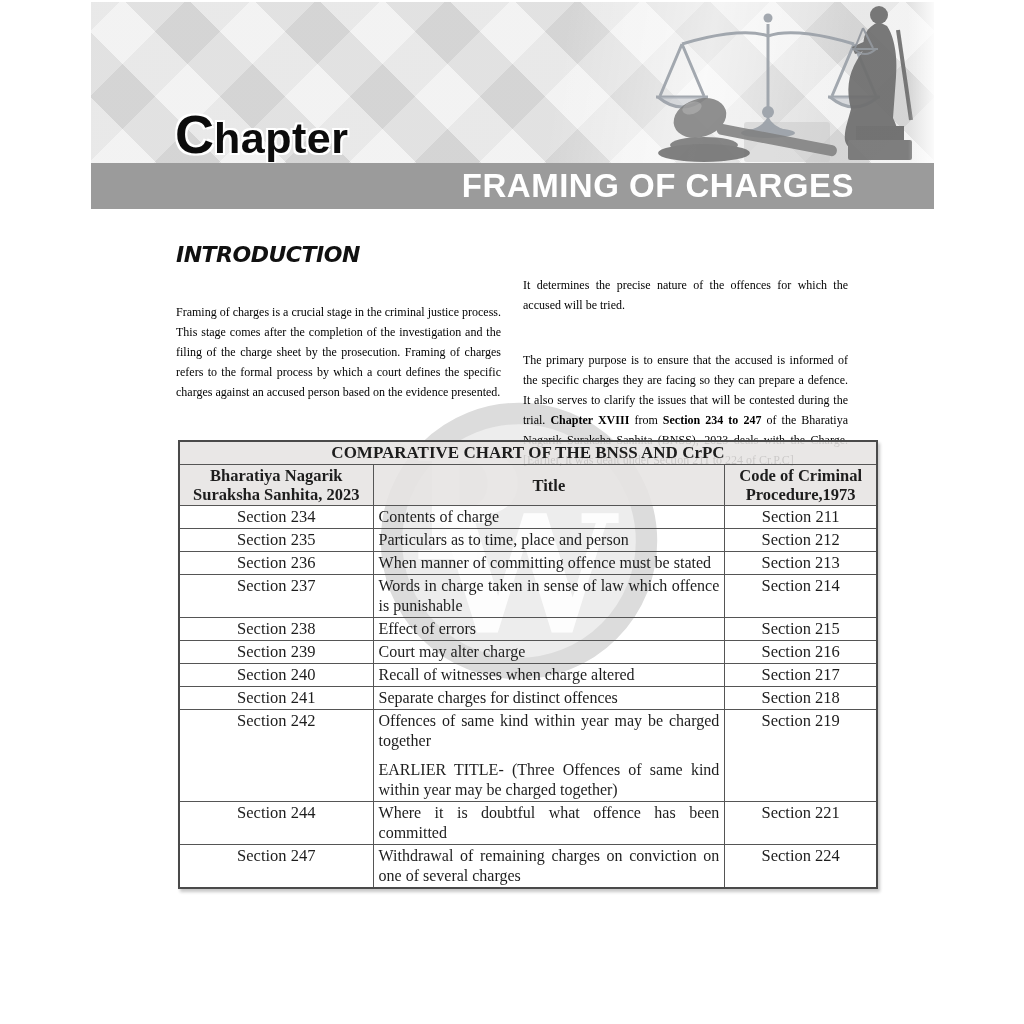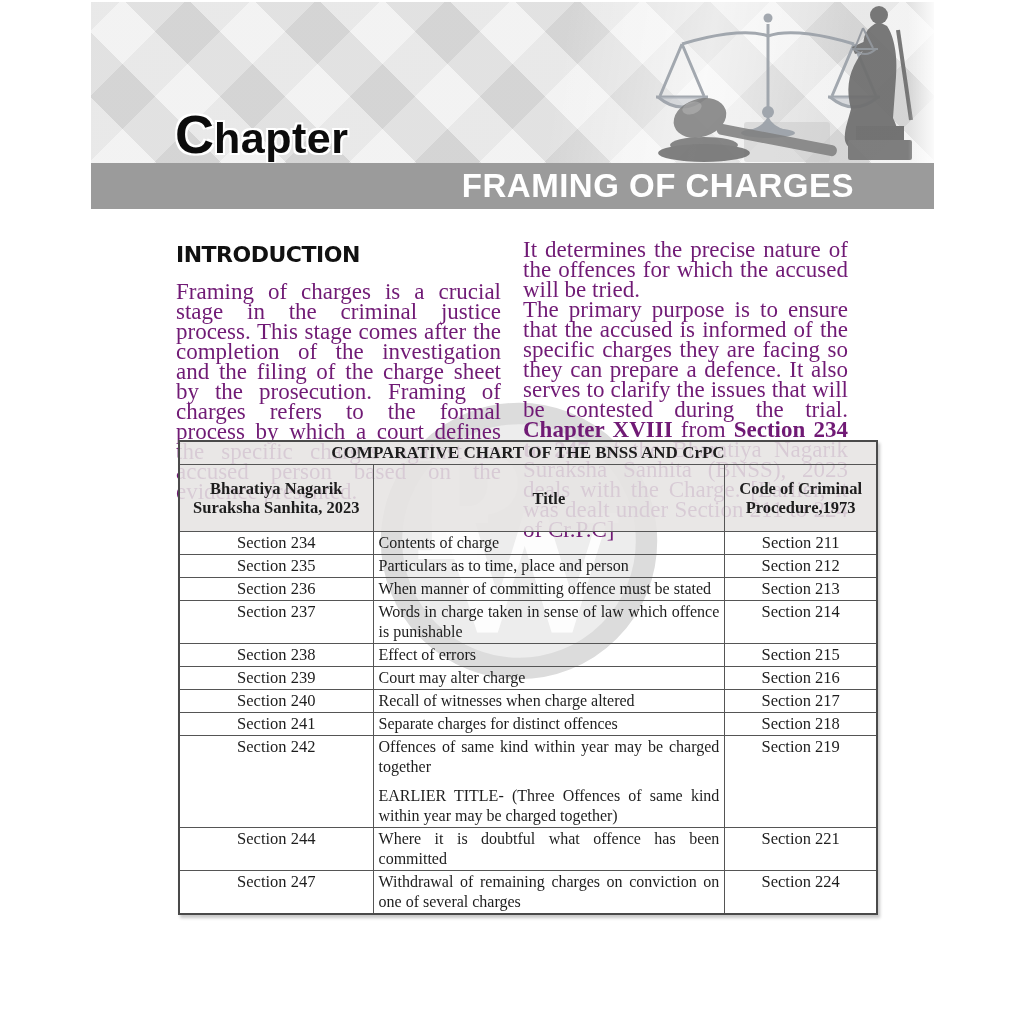--- a/index.html
+++ b/index.html
@@ -43,42 +43,42 @@
   }
 
   
   .watermark { position:absolute; left:373px; top:395px; width:292px; height:292px; z-index:0; }
 
   
   .intro-left  { position:absolute; left:176px; top:242px; width:325px; z-index:1; }
   .intro-right { position:absolute; left:523px; top:240px; width:325px; z-index:1; }
   .intro-heading {
     font-family:"DejaVu Sans", sans-serif; font-weight:bold; font-size:22px;
-    letter-spacing:-.5px; color:#111; margin-bottom:15px;
+    letter-spacing:-.5px; color:#111; margin-bottom:15px;font-style:italic;
   }
   .body-par {
-    font-size:23px; line-height:20px; text-align:justify; color:#701a75;
+    font-size:12px; line-height:20px; text-align:justify; color:#000000;margin-top:35px;
   }
   .body-par b { font-weight:bold; }
 
   
   .cmp-table {
     position:absolute; left:178px; top:440px; width:700px; z-index:1;
     border-collapse:collapse; font-size:16.5px; line-height:20px;
     box-shadow:2px 3px 3px rgba(0,0,0,.22);
   }
   .cmp-table th, .cmp-table td { border:1px solid #555; padding:1px 5px; vertical-align:top; }
   .cmp-table { border:2px solid #4a4a4a; }
   .tbl-title th {
     background:rgba(230,228,226,.88); font-weight:bold; text-align:center;
     font-size:17px; padding:1px 4px;
   }
   .tbl-colhead th {
     background:rgba(230,228,226,.88); font-weight:bold; text-align:center;
-    font-size:16.5px; line-height:19px; padding:14px 4px; vertical-align:middle;
+    font-size:16.5px; line-height:19px; padding:1px 4px; vertical-align:middle;
   }
   .col-bnss { width:27.8%; }
   .col-title{ width:50.4%; }
   .col-crpc { width:21.8%; }
   td.c-center { text-align:center; background:transparent; }
   td.c-title  { text-align:justify;  background:transparent; font-size:16px; }
   td.c-title .cell-para + .cell-para { margin-top:9px; }
 </style>
 </head>
 <body>

